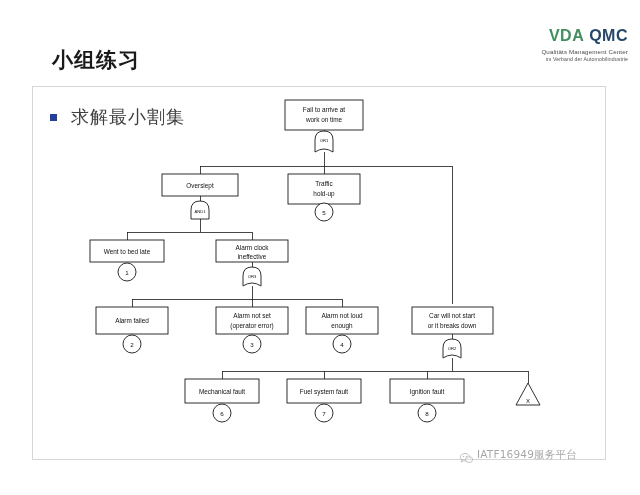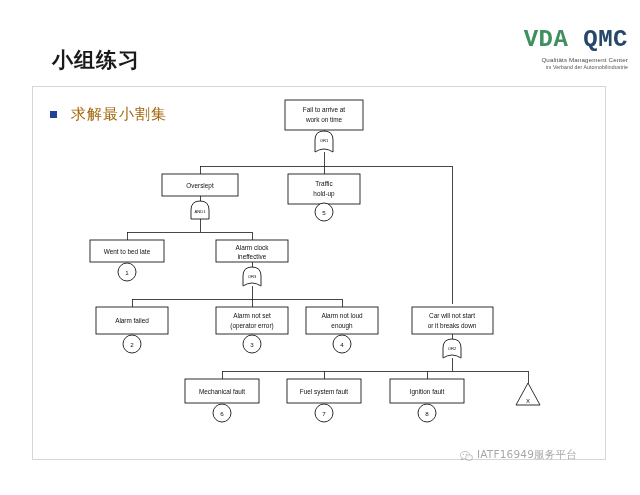--- a/index.html
+++ b/index.html
@@ -31,22 +31,22 @@
 
   #brand-logo {
     position: absolute;
     right: 12px;
     top: 28px;
     width: 150px;
     text-align: right;
     line-height: 1;
   }
   #brand-logo .logo-words {
-    font-family: Liberation Mono, monospace;
-    font-size: 24px;
+    font-family: Liberation Sans, sans-serif;
+    font-size: 16px;
     font-weight: bold;
     letter-spacing: 0.5px;
     white-space: nowrap;
   }
   #brand-logo .vda { color: #3f8f5f; }
   #brand-logo .qmc { color: #25476a; }
   #brand-logo .logo-sub1 {
     font-size: 6.2px;
     color: #4a4a4a;
     margin-top: 5px;
@@ -82,22 +82,22 @@
     gap: 14px;
   }
   #bullet-row .bullet-marker {
     width: 7px;
     height: 7px;
     background: #23409a;
     display: block;
   }
   #bullet-row .bullet-text {
     font-family: Liberation Mono, monospace;
-    font-size: 15px;
-    color: #a16207;
+    font-size: 18px;
+    color: #404040;
     letter-spacing: 1px;
     white-space: nowrap;
   }
 
   
   #fault-tree {
     position: absolute;
     left: 32px;
     top: 86px;
     width: 574px;
@@ -125,21 +125,21 @@
     font-size: 6px;
     fill: #111;
   }
 
   
   #watermark {
     position: absolute;
     left: 460px;
     top: 448px;
     display: flex;
-    align-items: flex-start;
+    align-items: center;
     gap: 4px;
     opacity: 0.45;
   }
   #watermark .wm-icon {
     width: 13px;
     height: 11px;
     position: relative;
   }
   #watermark .wm-text {
     font-family: "DejaVu Sans", sans-serif;

